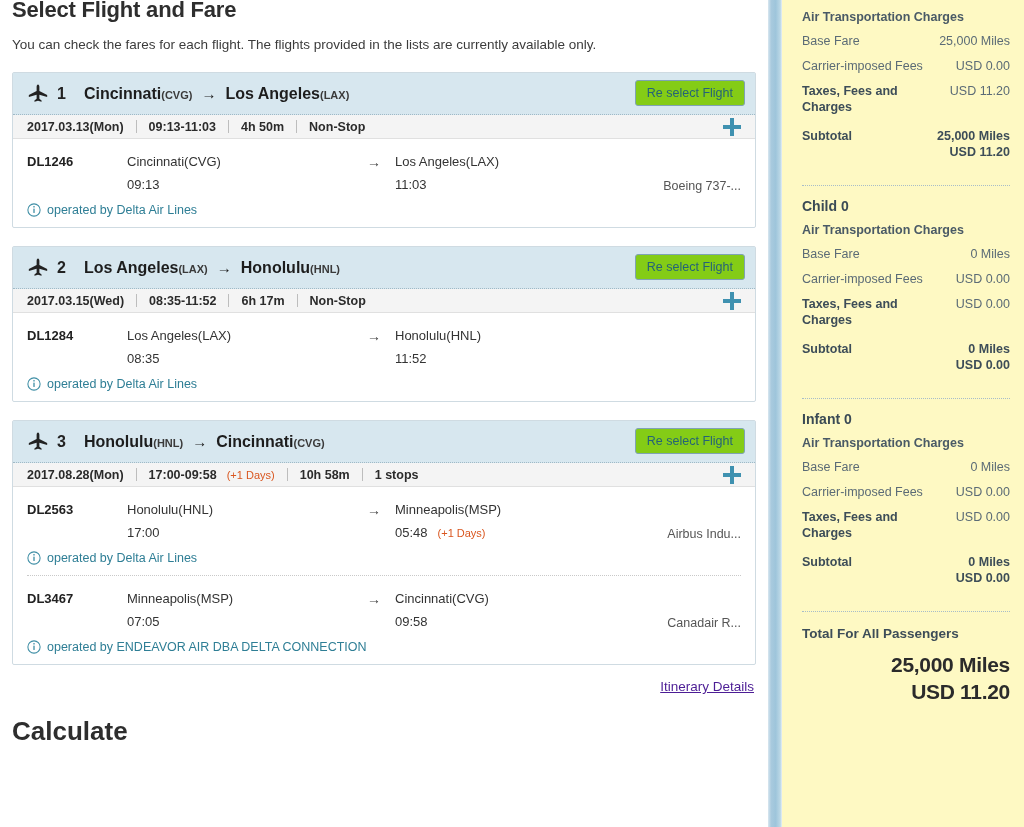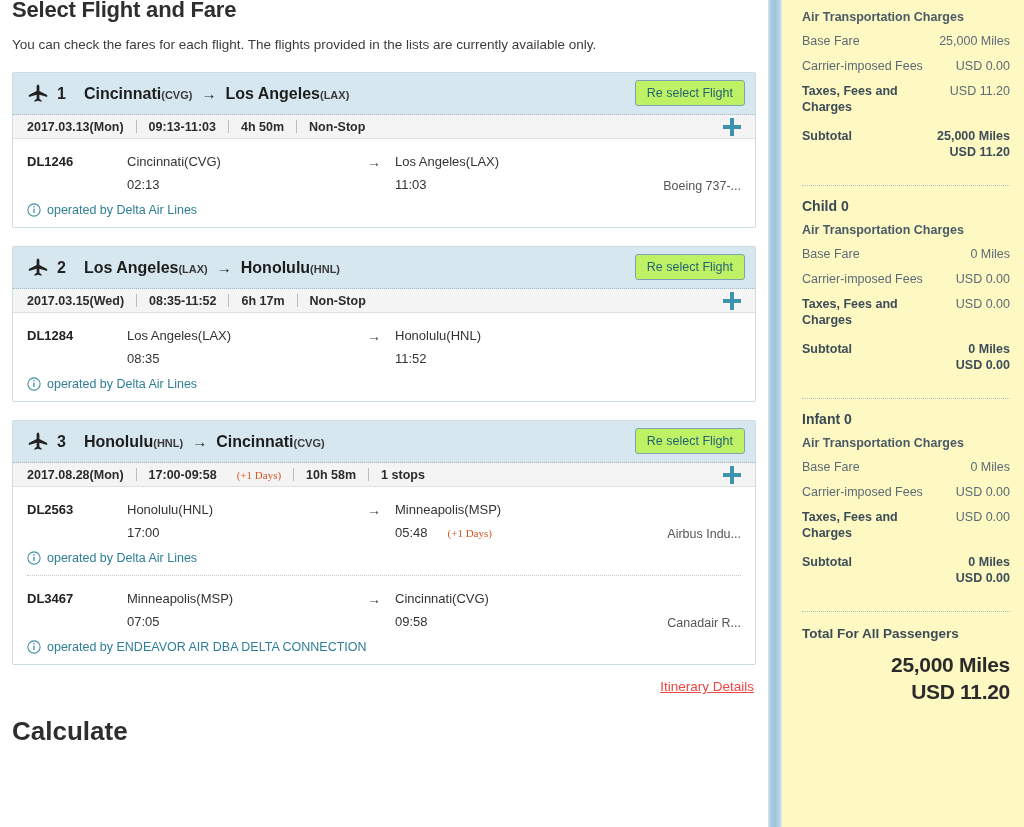--- a/index.html
+++ b/index.html
@@ -99,21 +99,21 @@
     font-size: 15px;
     font-weight: normal;
   }
 
   .reselect-btn {
     position: absolute;
     right: 10px;
     top: 7px;
     height: 26px;
     padding: 0 11px;
-    background: #bef264;
+    background: #84cc16;
     border: 1px solid #7fa3b4;
     border-radius: 3px;
     color: #256377;
     font-size: 12.5px;
     font-family: "Liberation Sans", sans-serif;
     cursor: pointer;
     line-height: 24px;
   }
 
   
@@ -136,22 +136,21 @@
     width: 1px;
     height: 13px;
     background: #bdbdbd;
     margin: 0 12px;
     flex: 0 0 1px;
   }
   .daychange {
     color: #d9561f;
     font-size: 11px;
     font-weight: normal;
-    margin-left: 20px;
-    font-family: Liberation Serif, serif;
+    margin-left: 10px;
   }
   .plus-toggle {
     position: absolute;
     right: 14px;
     top: 50%;
     transform: translateY(-50%);
     width: 18px;
     height: 18px;
     cursor: pointer;
   }
@@ -231,21 +230,21 @@
   }
   .info-icon svg { display: block; }
 
   .itinerary-wrap {
     text-align: right;
     margin-top: 12px;
     padding-right: 2px;
   }
   .itinerary-link {
     font-size: 13.5px;
-    color: #ef4444;
+    color: #4c1d95;
     text-decoration: underline;
     cursor: pointer;
   }
 
   .calculate-title {
     font-size: 26px;
     font-weight: bold;
     color: #2e2e2e;
     margin-top: 22px;
     line-height: 28px;
@@ -374,21 +373,21 @@
             <span class="sum-sep"></span>
             <span class="sum-item">Non-Stop</span>
             <span class="plus-toggle"></span>
           </div>
           <div class="legs">
             <div class="leg">
               <div class="leg-row">
                 <div class="leg-flightno">DL1246</div>
                 <div class="leg-dep">
                   <div class="leg-city">Cincinnati(CVG)</div>
-                  <div class="leg-time"><span>02:13</span></div>
+                  <div class="leg-time"><span>09:13</span></div>
                 </div>
                 <div class="leg-arrowcell">→</div>
                 <div class="leg-arr">
                   <div class="leg-city">Los Angeles(LAX)</div>
                   <div class="leg-time"><span>11:03</span></div>
                 </div>
                 <div class="leg-aircraft">Boeing 737-...</div>
               </div>
               <div class="operated">
                 <span class="info-icon">

